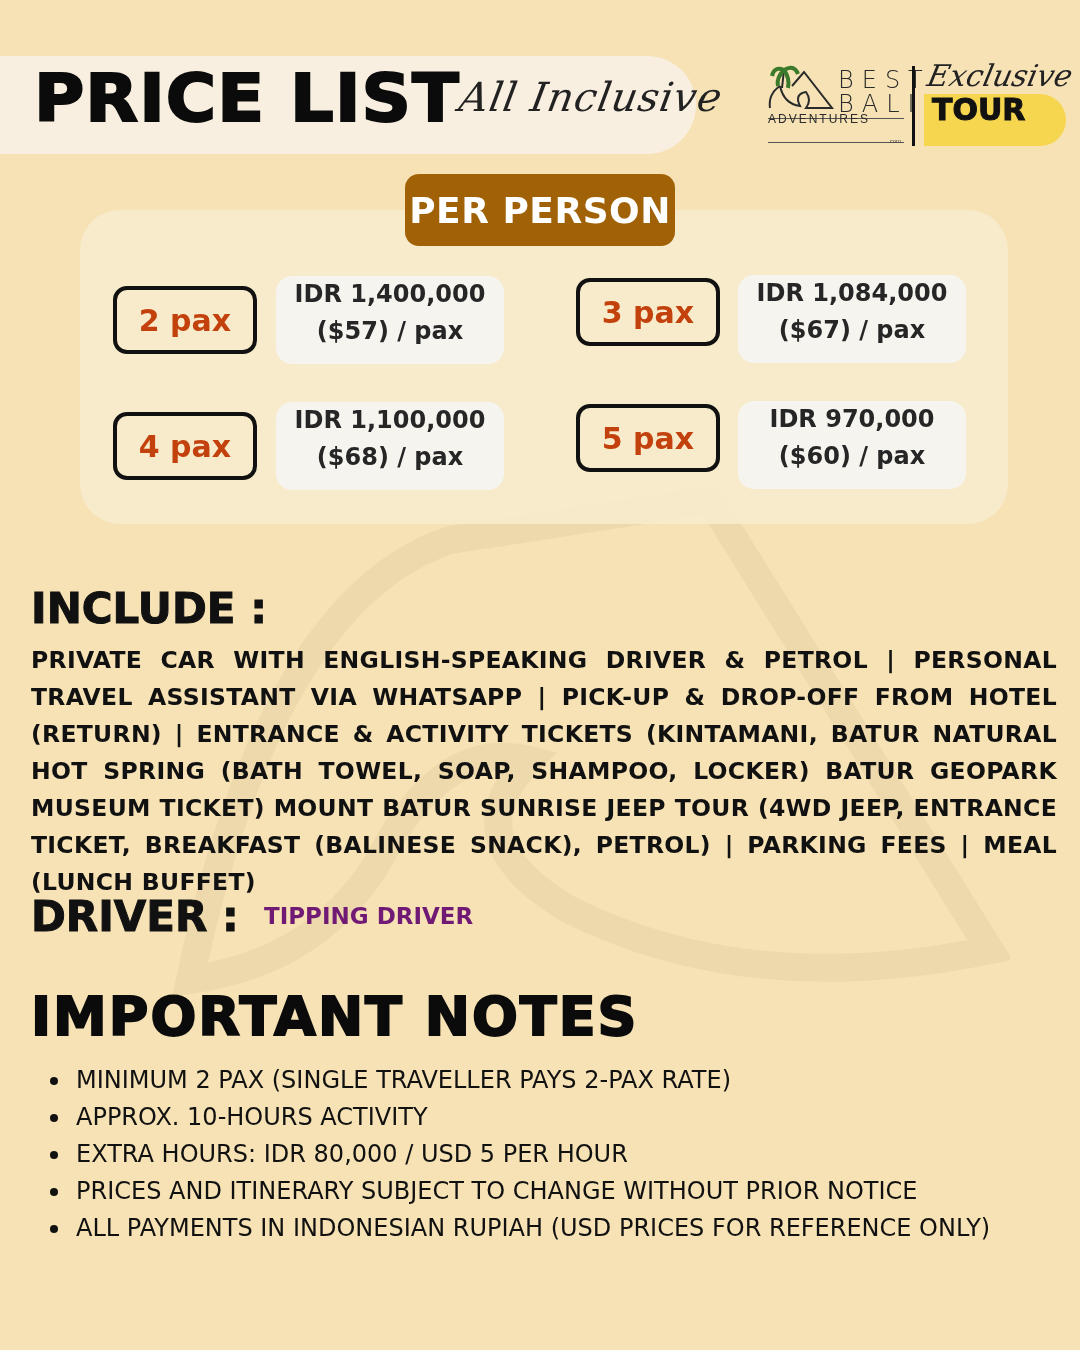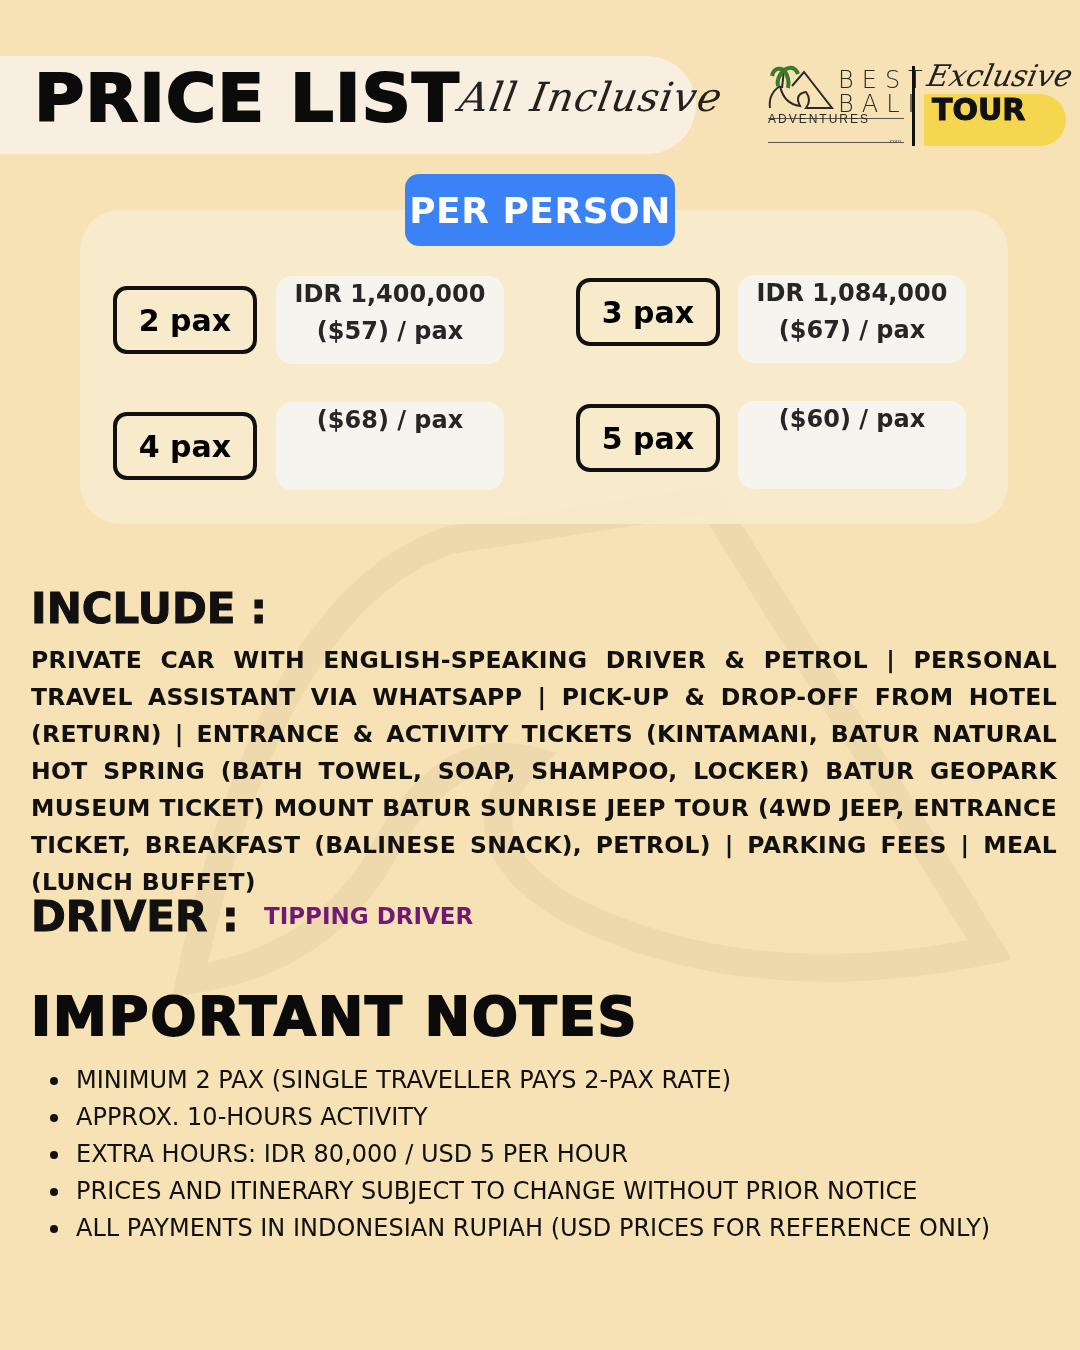--- a/index.html
+++ b/index.html
@@ -67,30 +67,30 @@
       -webkit-text-stroke: 1px #111;
     }
 
     
     .panel {
       position: absolute; left: 80px; top: 210px; width: 928px; height: 314px;
       background: #f8ebcc; border-radius: 40px; opacity: 0.95;
     }
     .per-person {
       position: absolute; left: 405px; top: 174px; width: 270px; height: 72px;
-      background: #3b82f6; border-radius: 14px;
+      background: #a16207; border-radius: 14px;
       color: #fff; font-family: "DejaVu Sans", sans-serif; font-weight: bold;
       font-size: 36px; display: flex; align-items: center; justify-content: center;
       letter-spacing: 0.5px;
     }
     .pax {
       position: absolute; width: 144px; height: 68px;
       border: 4px solid #111; border-radius: 14px;
       display: flex; align-items: center; justify-content: center;
-      font-family: "DejaVu Sans", sans-serif; font-weight: bold; font-size: 30px; color: #000000;
+      font-family: "DejaVu Sans", sans-serif; font-weight: bold; font-size: 30px; color: #c2410c;
     }
     .price {
       position: absolute; width: 228px; height: 88px;
       background: #f6f4ef; border-radius: 16px;
       display: flex; flex-direction: column; align-items: center; 
       font-family: "DejaVu Sans", sans-serif; font-weight: bold; font-size: 24px; color: #262626;
       line-height: 37px;
     }
 
     
@@ -169,25 +169,27 @@
 </div>
 
 <div class="pax" style="left:576px; top:278px;">3 pax</div>
 <div class="price" style="left:738px; top:275px;">
   <span>IDR 1,084,000</span>
   <span>($67) / pax</span>
 </div>
 
 <div class="pax" style="left:113px; top:412px;">4 pax</div>
 <div class="price" style="left:276px; top:402px;">
+  <span>IDR 1,100,000</span>
   <span>($68) / pax</span>
 </div>
 
 <div class="pax" style="left:576px; top:404px;">5 pax</div>
 <div class="price" style="left:738px; top:401px;">
+  <span>IDR 970,000</span>
   <span>($60) / pax</span>
 </div>
 
 <div class="h-include">INCLUDE :</div>
 <div class="include-body">PRIVATE CAR WITH ENGLISH-SPEAKING DRIVER &amp; PETROL | PERSONAL TRAVEL ASSISTANT VIA WHATSAPP | PICK-UP &amp; DROP-OFF FROM HOTEL (RETURN) | ENTRANCE &amp; ACTIVITY TICKETS (KINTAMANI, BATUR NATURAL HOT SPRING (BATH TOWEL, SOAP, SHAMPOO, LOCKER) BATUR GEOPARK MUSEUM TICKET) MOUNT BATUR SUNRISE JEEP TOUR (4WD JEEP, ENTRANCE TICKET, BREAKFAST (BALINESE SNACK), PETROL)  | PARKING FEES | MEAL (LUNCH BUFFET)</div>
 
 <div class="h-exclude">DRIVER :</div>
 <div class="exclude-body">TIPPING DRIVER</div>
 
 <div class="h-notes">IMPORTANT NOTES</div>

